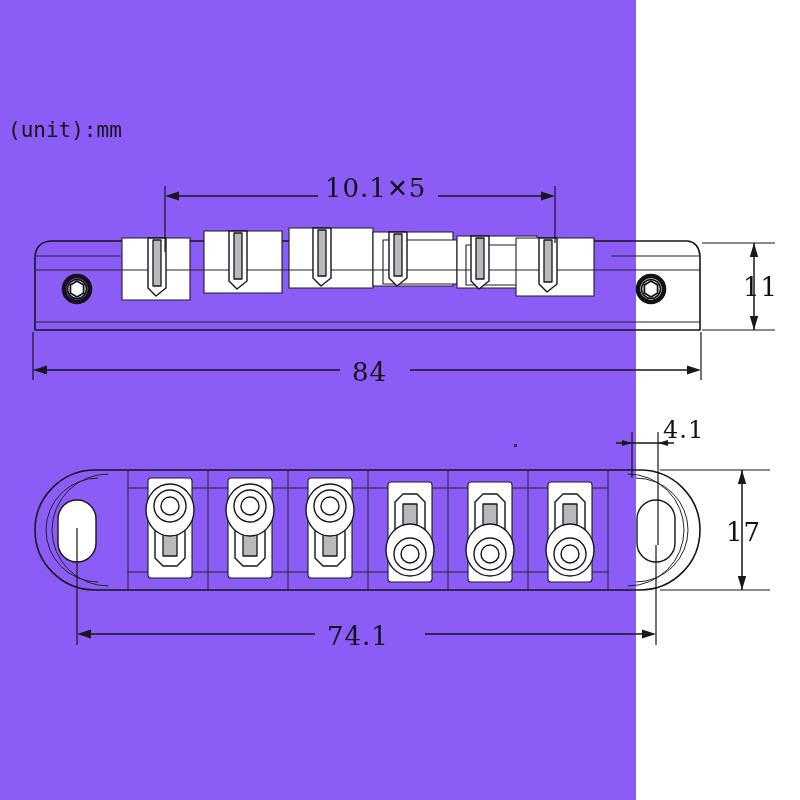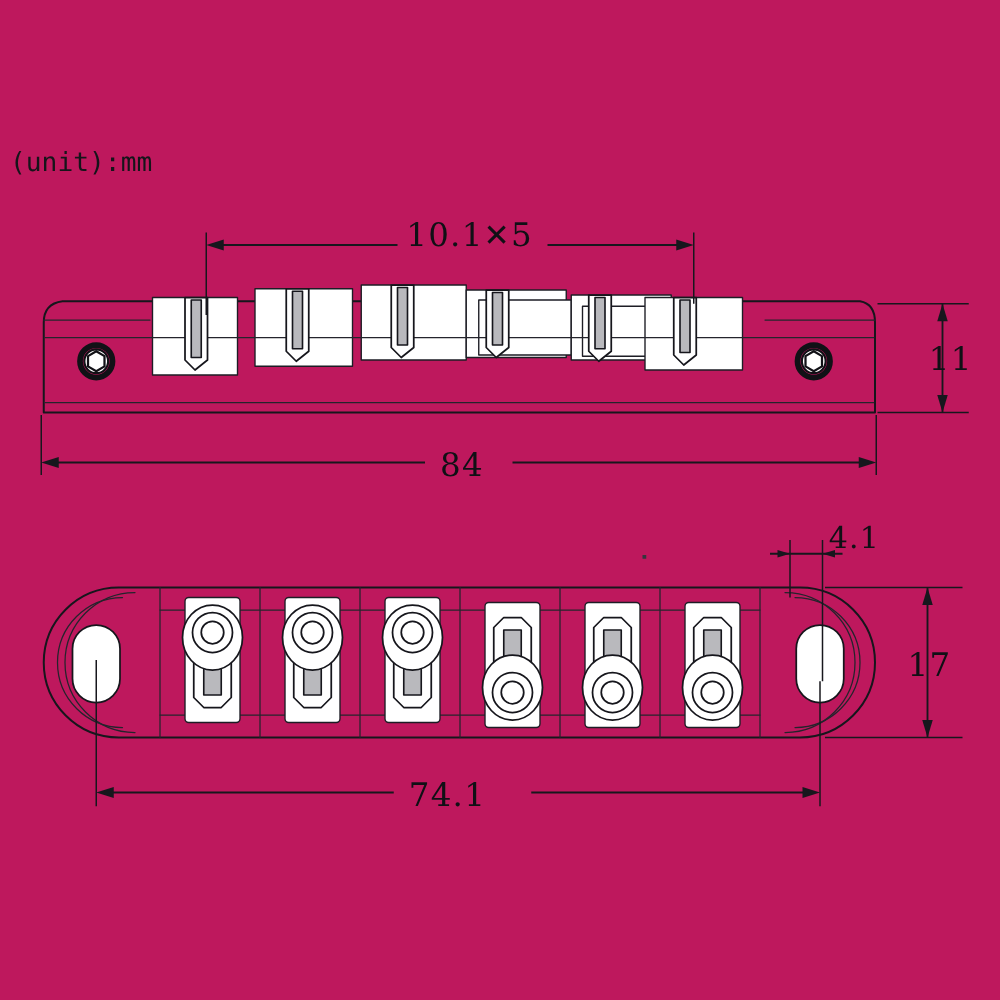--- a/index.html
+++ b/index.html
@@ -9,23 +9,23 @@
     background: #ffffff;
   }
   body {
     width: 800px;
     height: 800px;
     font-family: "DejaVu Sans Mono", "Liberation Mono", monospace;
     overflow: hidden;
   }
   #drawing-root {
     position: relative;
-    width: 800px;
+    width: 636px;
     height: 800px;
-    background: #be185d;
+    background: #8b5cf6;
   }
   svg#tech-drawing {
     display: block;
     width: 800px;
     height: 800px;
   }
   .outline {
     fill: none;
     stroke: #16161c;
     stroke-width: 1.6;

